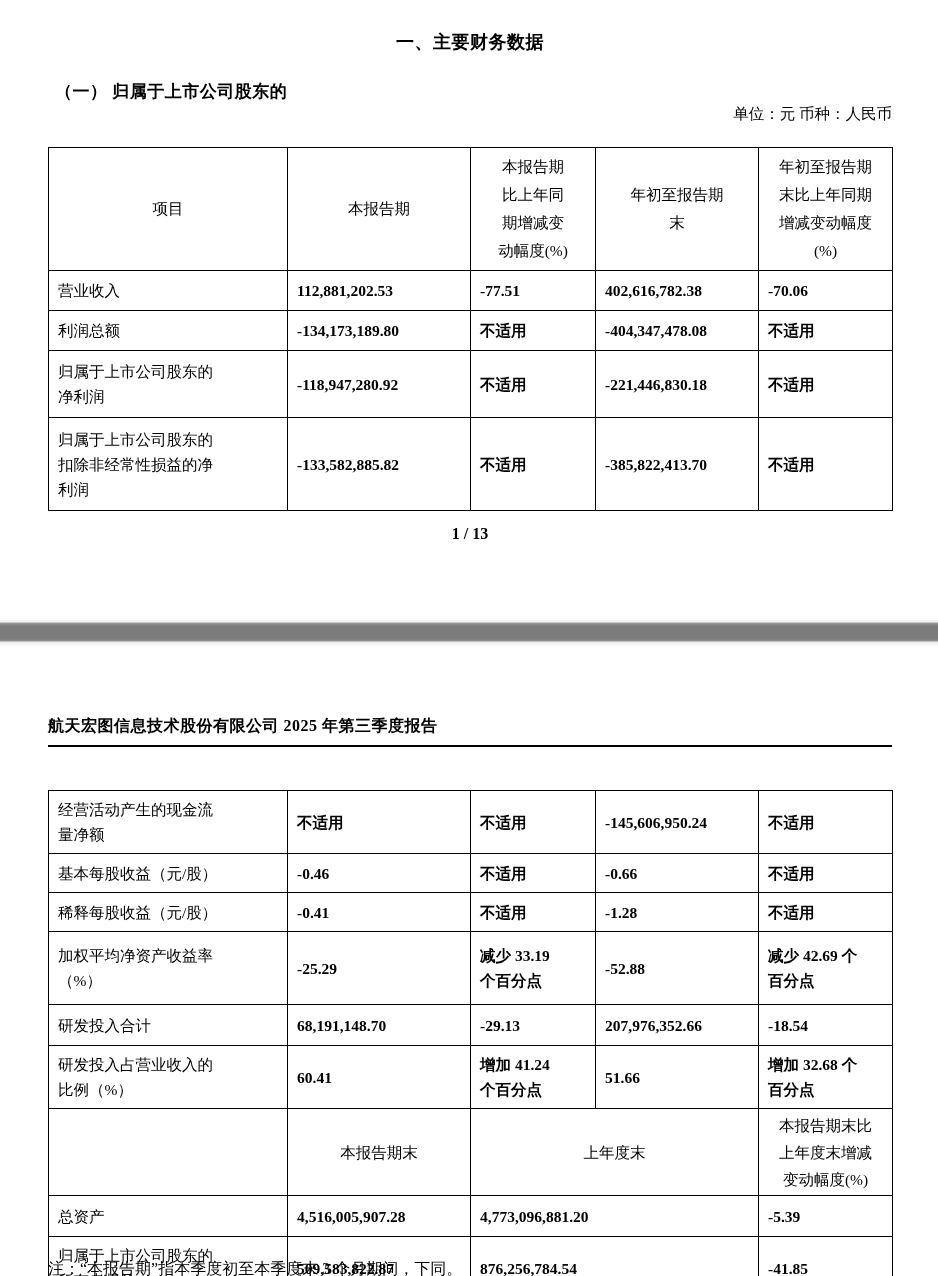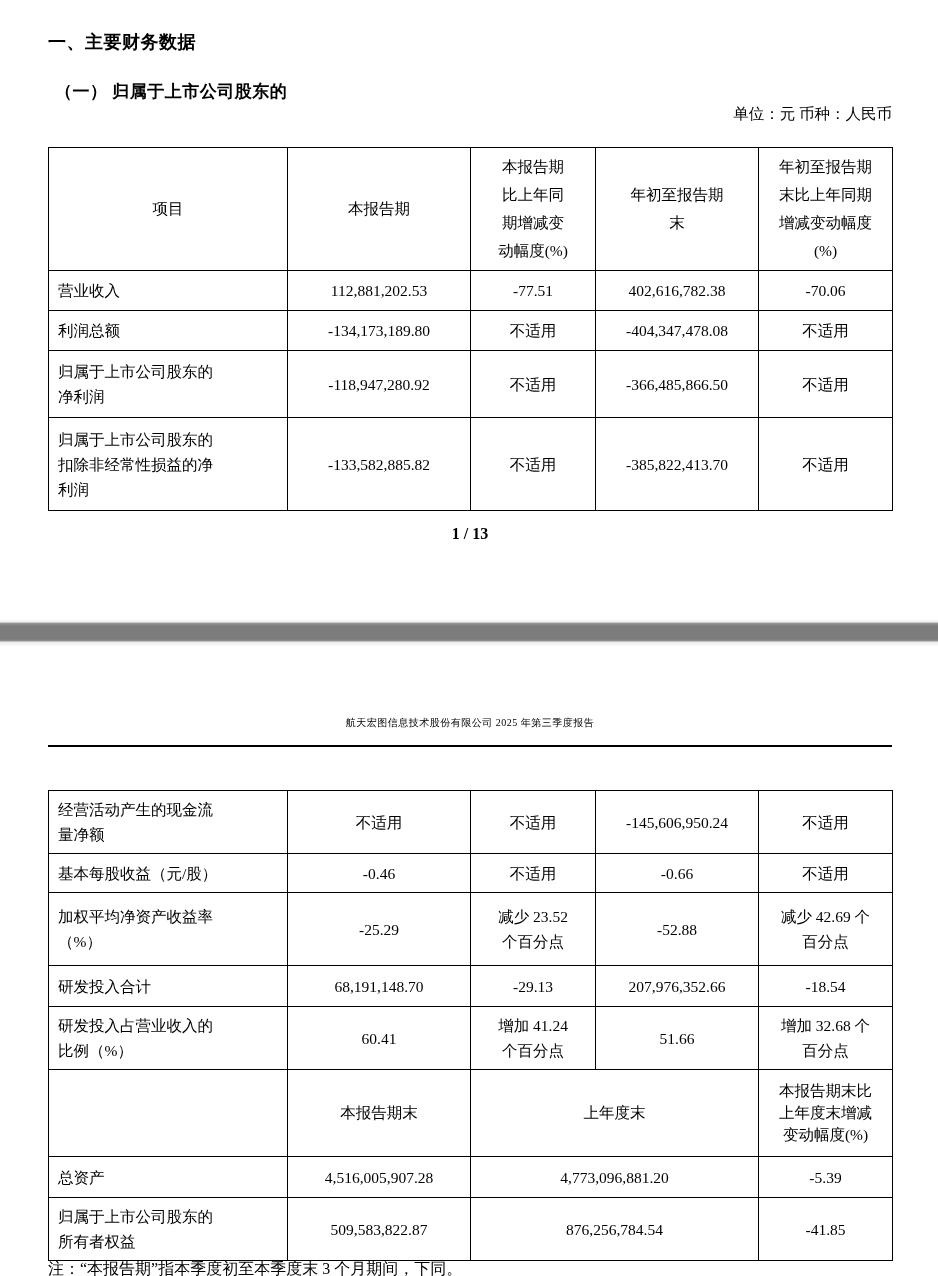--- a/index.html
+++ b/index.html
@@ -7,41 +7,41 @@
     position:relative;
     width:938px;height:1276px;
     overflow:hidden;
     background:#ffffff;
     color:#000;
     font-family:"Liberation Serif","DejaVu Serif",serif;
   }
   .abs{position:absolute;}
   .content-x{left:48px;width:844px;}
 
-  .h1{top:30px;font-size:18px;font-weight:bold;letter-spacing:.5px;}
+  .h1{top:30px;font-size:18px;font-weight:bold;letter-spacing:.5px;text-align:center;}
   .h2{top:80px;left:55px;font-size:17px;font-weight:bold;letter-spacing:.5px;}
   .unit{top:104px;text-align:right;font-size:15.5px;}
 
   table{border-collapse:collapse;table-layout:fixed;width:844px;}
   td{
     border:1px solid #000;
     padding:2px 9px;
     font-size:15.5px;
     line-height:25px;
     vertical-align:middle;
     white-space:pre-line;
     overflow:hidden;
   }
   tr.hdr td{
     text-align:center;
     line-height:28px;
     padding:2px 0;
   }
   td.lbl{text-align:left;}
-  td.num{text-align:center;}
+  td.num{text-align:left;font-weight:bold;}
   td.ctr{text-align:center;}
 
   .t1{top:147px;}
   .t1 tr.hdr td{height:118px;}
   .t1 tr.r0 td{height:35px;}
   .t1 tr.r1 td{height:35px;}
   .t1 tr.r2 td{height:62px;}
   .t1 tr.r3 td{height:88px;}
 
   .pagenum{top:489px;text-align:center;font-size:16px;font-weight:bold;margin-top:36px;}
@@ -50,31 +50,31 @@
     top:620px;left:0;width:938px;height:26px;
     background:linear-gradient(
       #f4f4f4 0px,#f4f4f4 2px,
       #9a9a9a 3px,
       #7c7c7c 6px,#7c7c7c 19px,
       #949494 21px,
       #ededed 22px,
       #fbfbfb 26px);
   }
 
-  .p2title{top:716px;text-align:center;font-size:10px;font-weight:normal;letter-spacing:.5px;}
+  .p2title{top:716px;font-size:16px;font-weight:bold;letter-spacing:.5px;}
   .p2rule{top:745px;height:2px;background:#000;}
 
   .t2{top:790px;}
   .t2 tr.rA td{height:58px;}
   .t2 tr.rB td{height:34px;}
   .t2 tr.rC td{height:34px;}
   .t2 tr.rD td{height:68px;}
   .t2 tr.rE td{height:36px;}
   .t2 tr.rF td{height:58px;}
-  .t2 tr.rG td{height:82px;line-height:22px;}
+  .t2 tr.rG td{height:82px;line-height:27px;}
   .t2 tr.rH td{height:36px;}
   .t2 tr.rI td{height:58px;}
 
   .footnote{top:1257px;font-size:16px;line-height:24px;white-space:nowrap;}
 </style>
 </head>
 <body>
 
 <div class="abs content-x h1">一、主要财务数据</div>
 <div class="abs h2">（一） 归属于上市公司股东的</div>
@@ -115,21 +115,21 @@
     <td class="num">-134,173,189.80</td>
     <td class="num">不适用</td>
     <td class="num">-404,347,478.08</td>
     <td class="num">不适用</td>
   </tr>
   <tr class="r2">
     <td class="lbl">归属于上市公司股东的
 净利润</td>
     <td class="num">-118,947,280.92</td>
     <td class="num">不适用</td>
-    <td class="num">-366,485,866.50</td>
+    <td class="num">-221,446,830.18</td>
     <td class="num">不适用</td>
   </tr>
   <tr class="r3">
     <td class="lbl">归属于上市公司股东的
 扣除非经常性损益的净
 利润</td>
     <td class="num">-133,582,885.82</td>
     <td class="num">不适用</td>
     <td class="num">-385,822,413.70</td>
     <td class="num">不适用</td>
@@ -161,25 +161,32 @@
     <td class="num">-145,606,950.24</td>
     <td class="num">不适用</td>
   </tr>
   <tr class="rB">
     <td class="lbl">基本每股收益（元/股）</td>
     <td class="num">-0.46</td>
     <td class="num">不适用</td>
     <td class="num">-0.66</td>
     <td class="num">不适用</td>
   </tr>
+  <tr class="rC">
+    <td class="lbl">稀释每股收益（元/股）</td>
+    <td class="num">-0.41</td>
+    <td class="num">不适用</td>
+    <td class="num">-1.28</td>
+    <td class="num">不适用</td>
+  </tr>
   <tr class="rD">
     <td class="lbl">加权平均净资产收益率
 （%）</td>
     <td class="num">-25.29</td>
-    <td class="num">减少 23.52
+    <td class="num">减少 33.19
 个百分点</td>
     <td class="num">-52.88</td>
     <td class="num">减少 42.69 个
 百分点</td>
   </tr>
   <tr class="rE">
     <td class="lbl">研发投入合计</td>
     <td class="num">68,191,148.70</td>
     <td class="num">-29.13</td>
     <td class="num">207,976,352.66</td>

